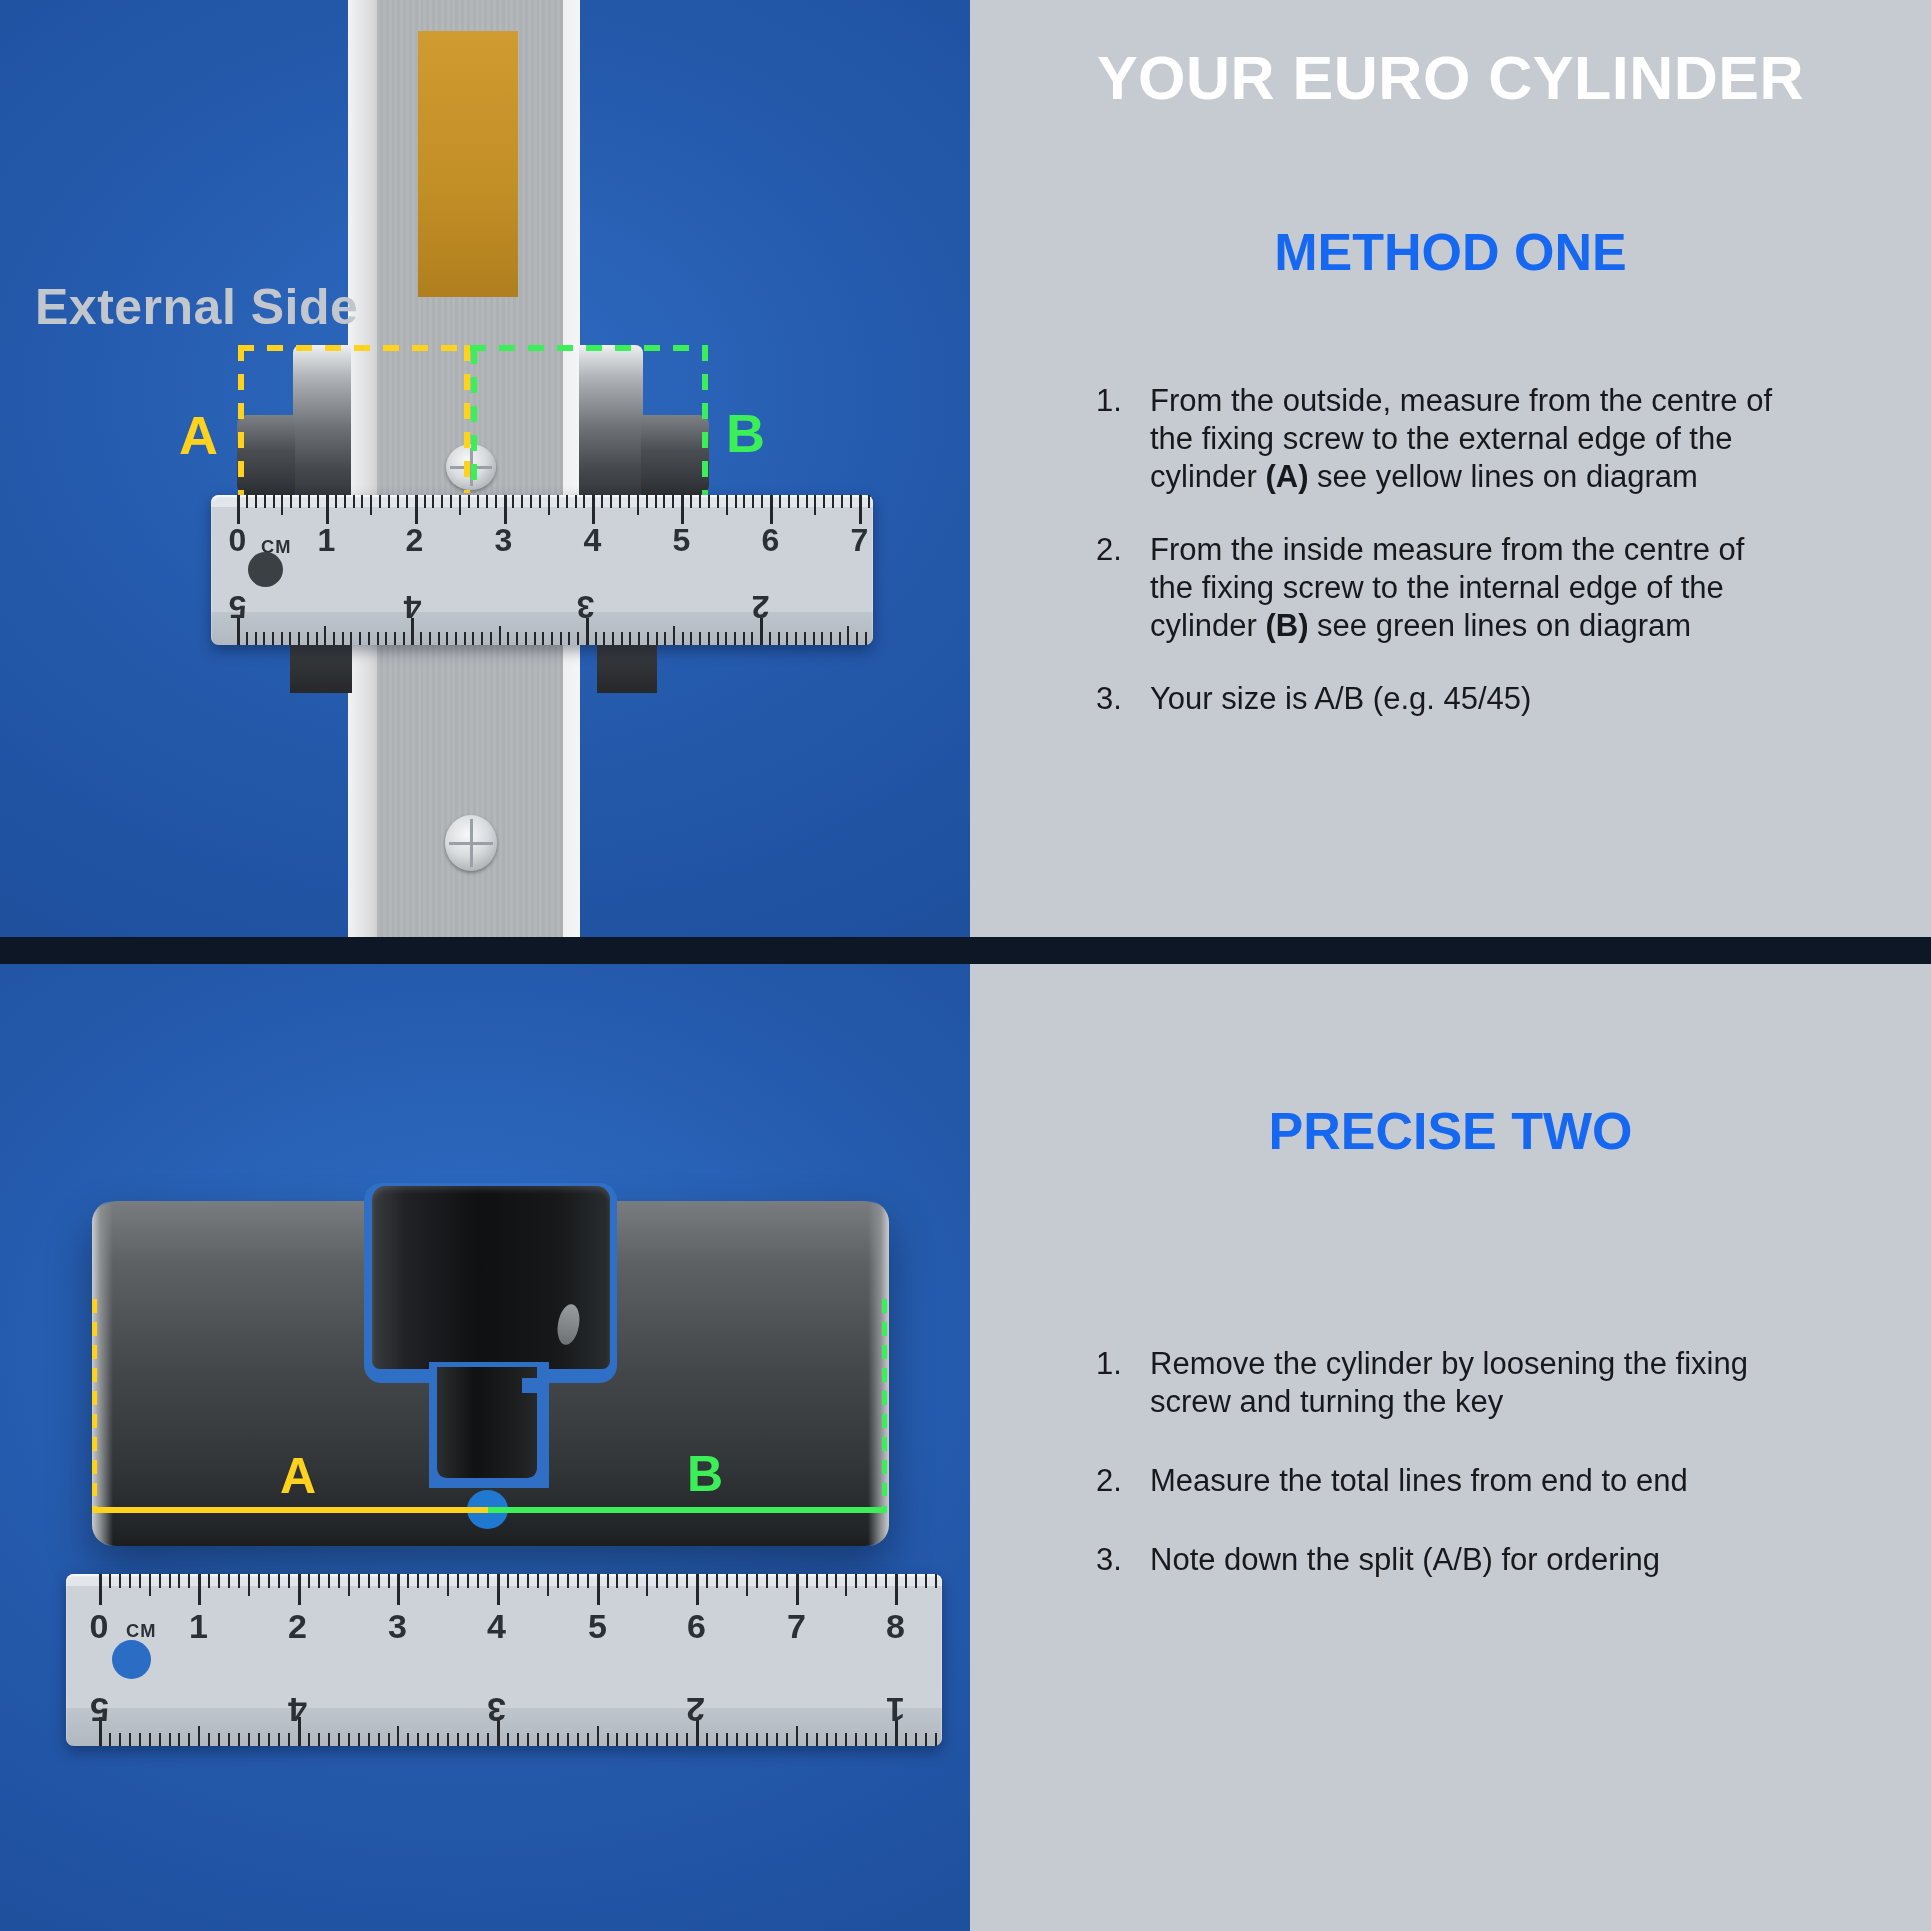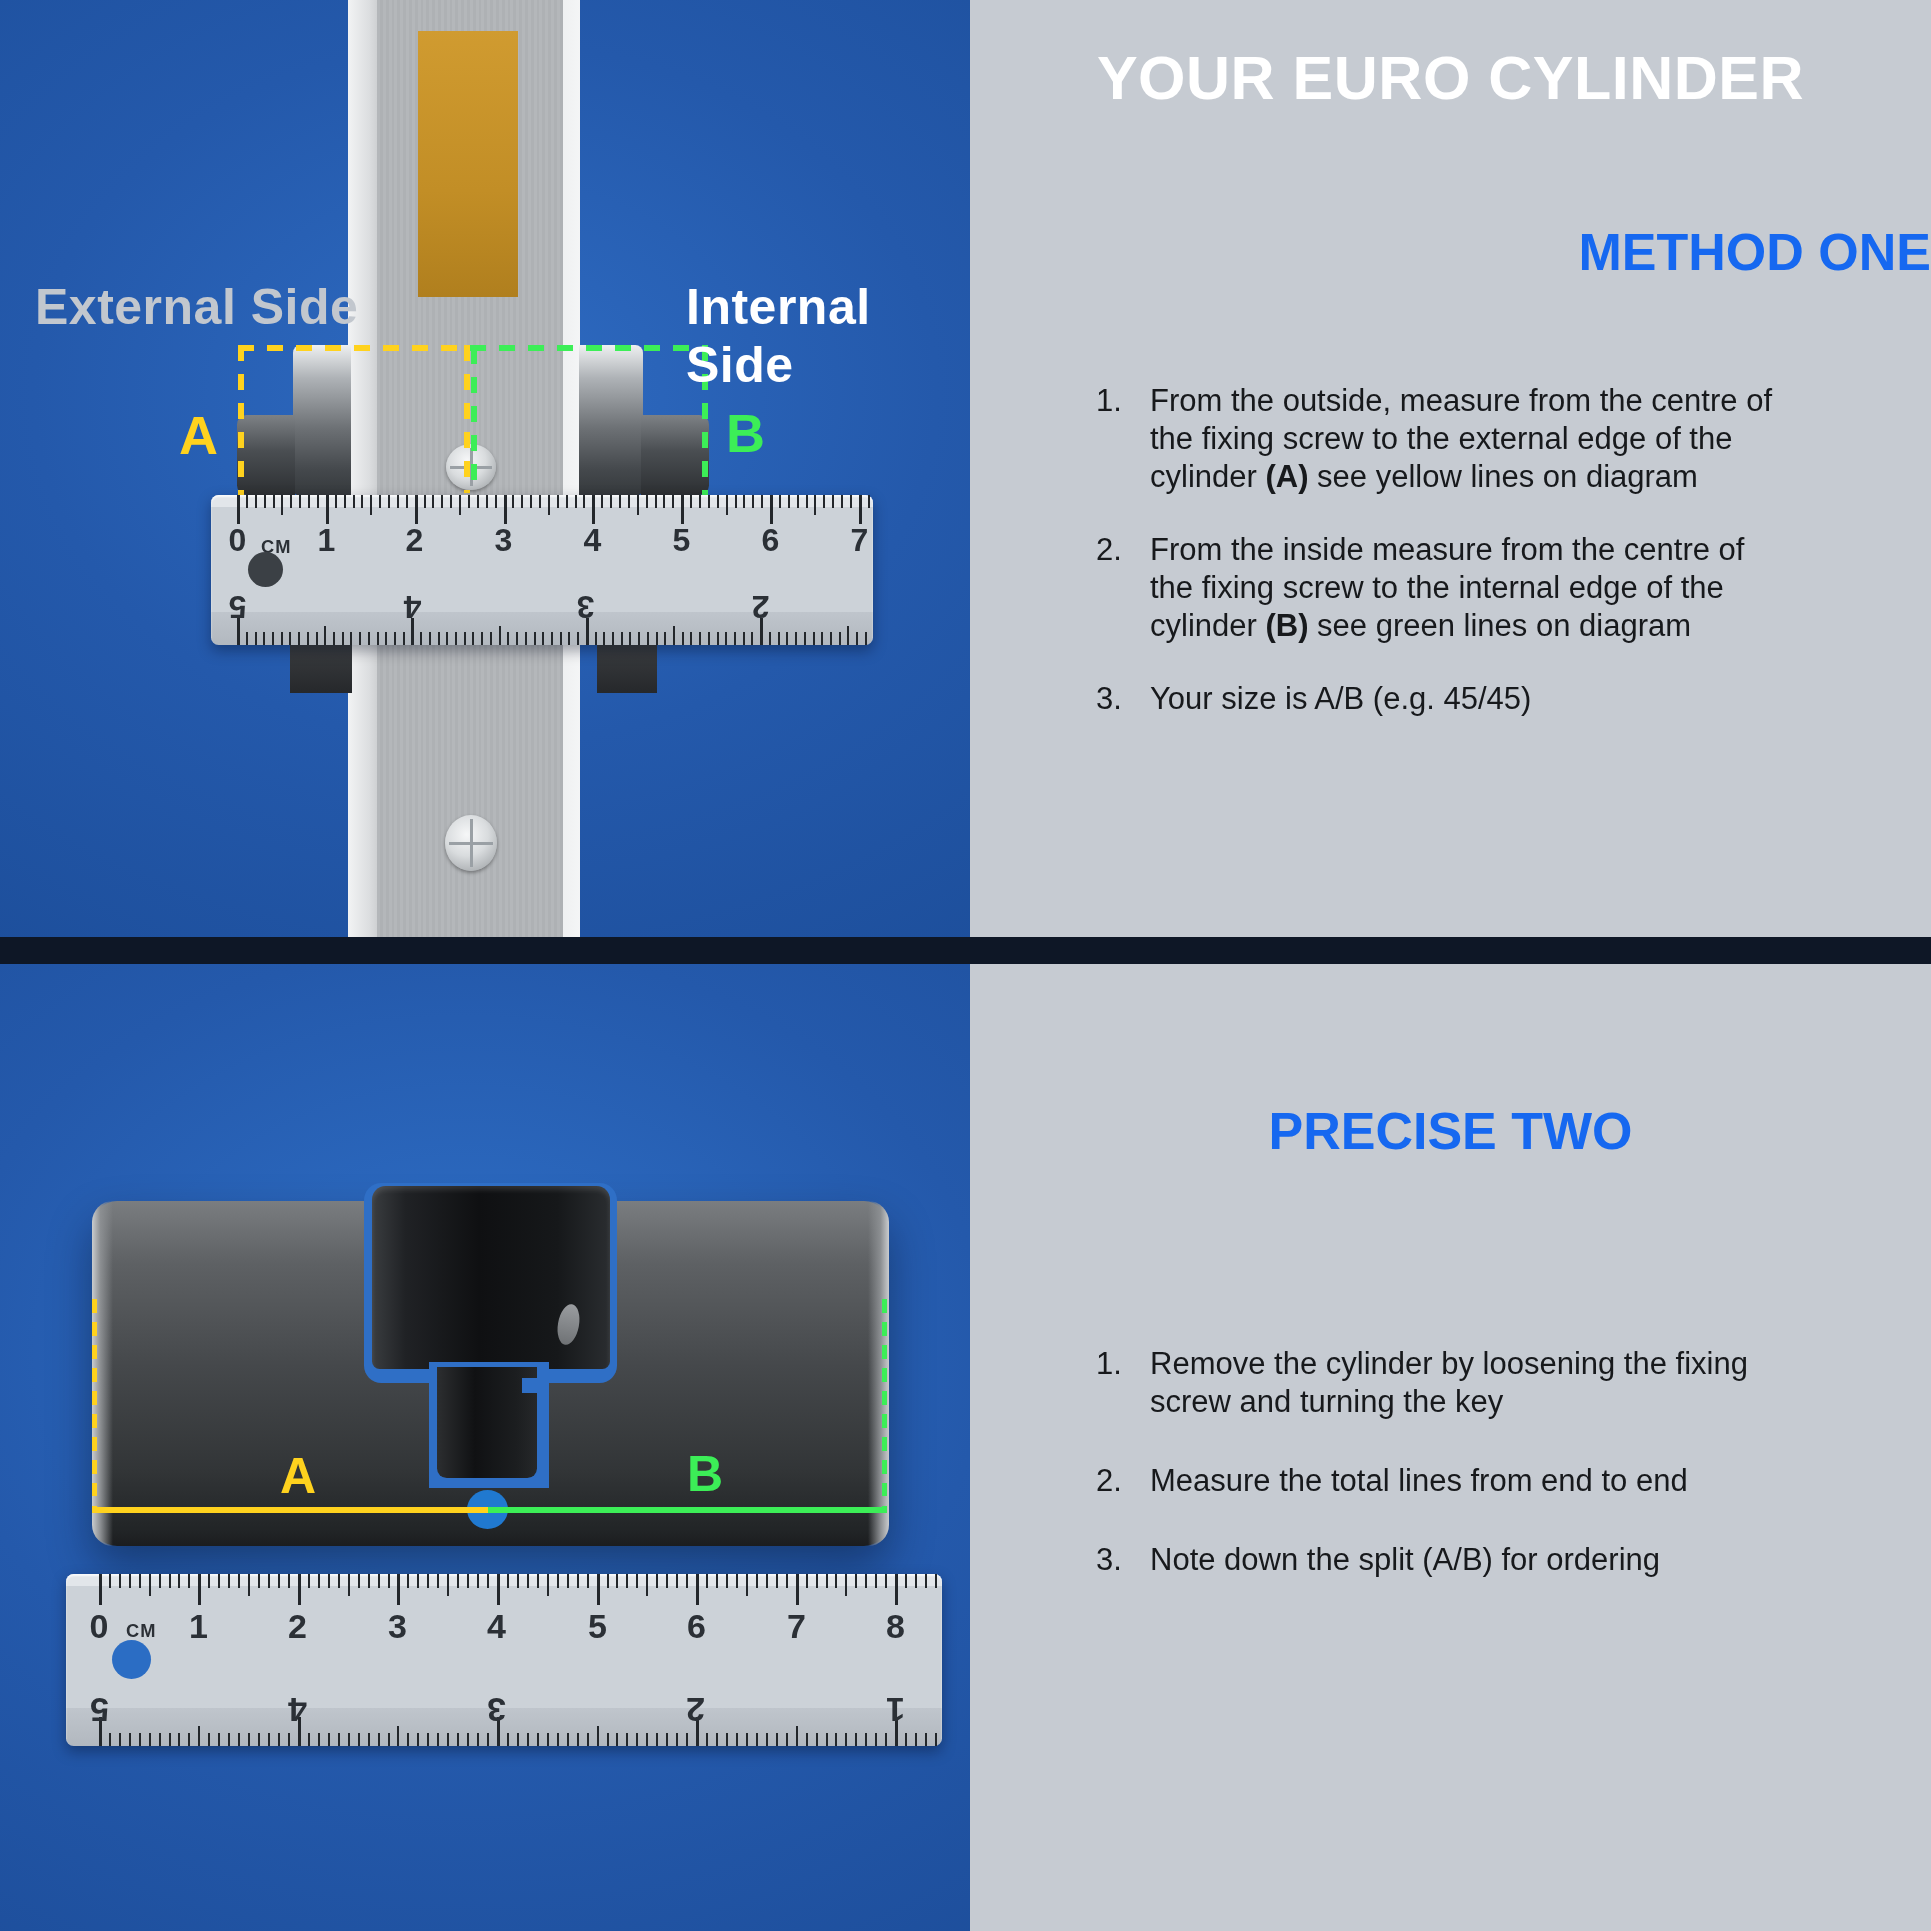--- a/index.html
+++ b/index.html
@@ -112,21 +112,20 @@
     <div class="abs dash-v-g" style="left:471px;top:348px;height:145px;"></div>
     <div class="abs dash-v-y" style="left:464px;top:345px;height:148px;"></div>
 
     <div class="abs dash-h-g" style="left:470px;top:345px;width:238px;"></div>
     <div class="abs dash-v-g" style="left:702px;top:345px;height:151px;"></div>
 
     <div class="abs ab-label yellow" style="left:179px;top:404px;">A</div>
     <div class="abs ab-label green" style="left:726px;top:402px;">B</div>
 
     <div class="abs side-label" style="left:35px;top:278px;color:#c2c7ce;">External Side</div>
-    <div class="abs side-label" style="left:686px;top:278px;color:#ffffff;">Internal Side</div>
 
     <div id="ruler-top" class="abs ruler" style="left:211px;top:495px;width:662px;height:150px;">
       <div class="tickzone">
           <div style="position: absolute; background: rgb(35, 39, 43); left: 26px; width: 2.9px; height: 29px; top: 0px;"></div>
           <div style="position: absolute; background: rgb(35, 39, 43); left: 35px; width: 1.9px; height: 12.6px; top: 0px;"></div>
           <div style="position: absolute; background: rgb(35, 39, 43); left: 44px; width: 1.9px; height: 12.6px; top: 0px;"></div>
           <div style="position: absolute; background: rgb(35, 39, 43); left: 53px; width: 1.9px; height: 12.6px; top: 0px;"></div>
           <div style="position: absolute; background: rgb(35, 39, 43); left: 62px; width: 1.9px; height: 12.6px; top: 0px;"></div>
           <div style="position: absolute; background: rgb(35, 39, 43); left: 70px; width: 1.9px; height: 20px; top: 0px;"></div>
           <div style="position: absolute; background: rgb(35, 39, 43); left: 79px; width: 1.9px; height: 12.6px; top: 0px;"></div>
@@ -285,21 +284,21 @@
       <span class="rn rnf" style="left:182px;top:93px;">4</span>
       <span class="rn rnf" style="left:355px;top:93px;">3</span>
       <span class="rn rnf" style="left:530px;top:93px;">2</span>
     </div>
   </div>
 
   <div id="top-right" class="panel">
     <div class="abs main-title" style="top:42px;">
       <div>YOUR EURO CYLINDER</div>
     </div>
-    <div class="abs method-head" style="top:222px;text-align:right;">METHOD ONE</div>
+    <div class="abs method-head" style="top:222px;">METHOD ONE</div>
     <div class="abs steps" style="top:382px;">
       <div class="step">
         <span class="no">1.</span>
         <span class="tx"><span>From the outside, measure from the centre of the fixing screw to the external edge of the cylinder </span><b>(A)</b><span> see yellow lines on diagram</span></span>
       </div>
       <div class="step">
         <span class="no">2.</span>
         <span class="tx"><span>From the inside measure from the centre of the fixing screw to the internal edge of the cylinder </span><b>(B)</b><span> see green lines on diagram</span></span>
       </div>
       <div class="step">

